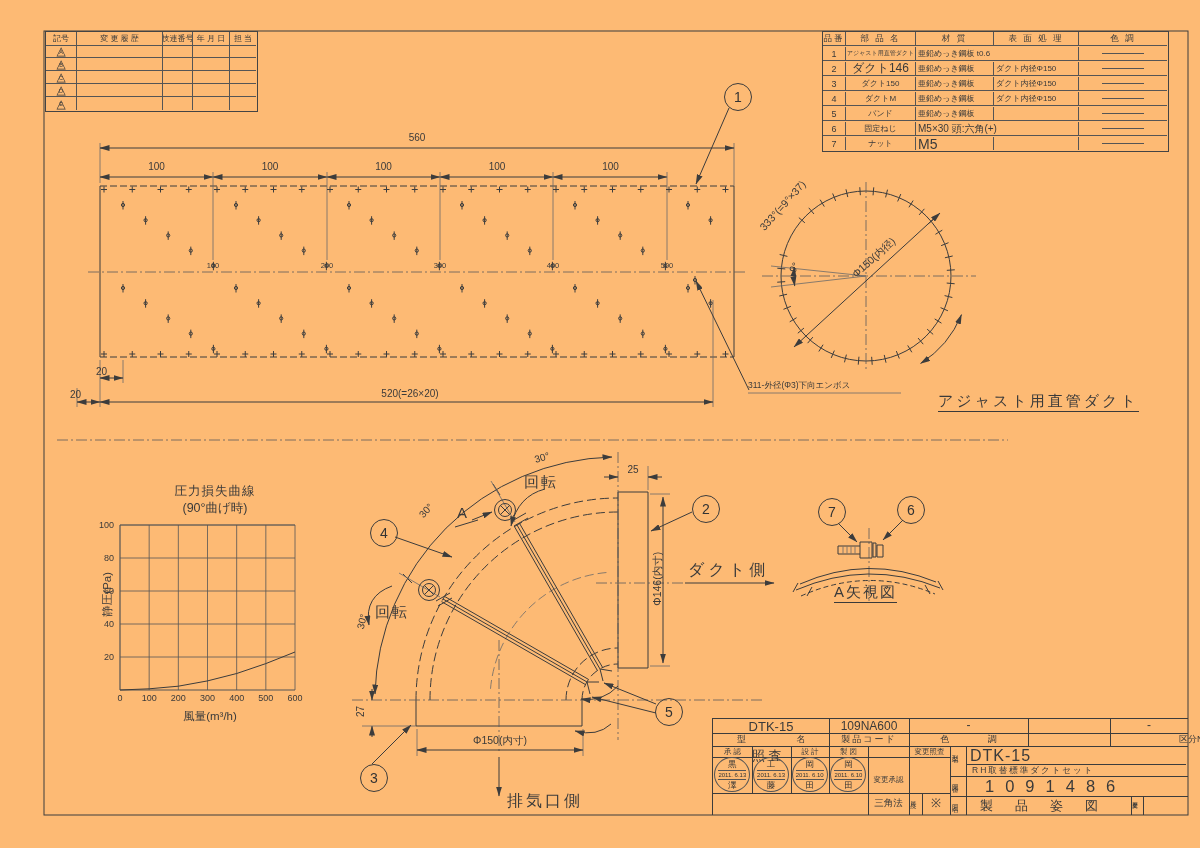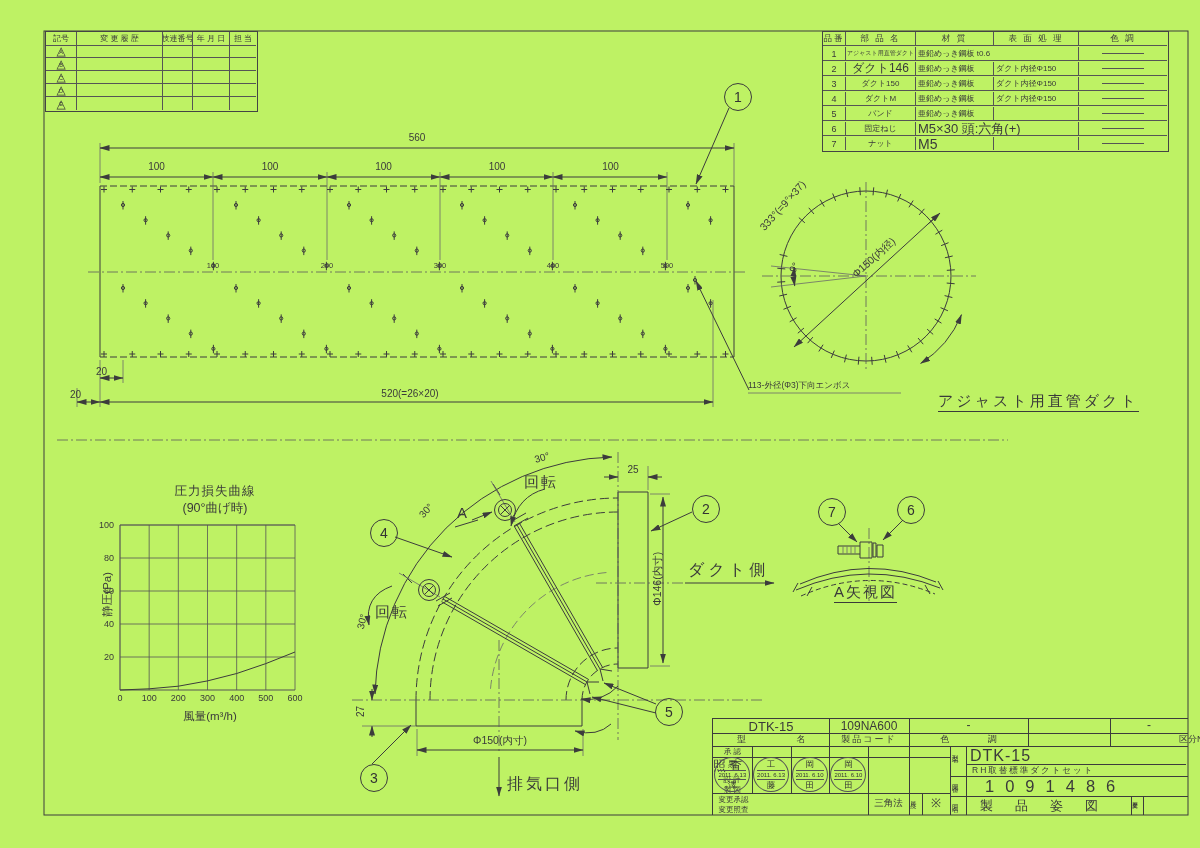--- a/index.html
+++ b/index.html
@@ -1,16 +1,16 @@
 <!DOCTYPE html>
 <html><head>
 <meta charset="utf-8">
 <style>
   html,body{margin:0;padding:0;background:#ffffff;}
-  #sheet{position:relative;width:1200px;height:848px;background:#bef264;overflow:hidden;
+  #sheet{position:relative;width:1200px;height:848px;background:#fdba74;overflow:hidden;
          font-family:"Liberation Sans",sans-serif;color:#333;}
   #dwg{position:absolute;left:0;top:0;}
   .ln{stroke:#3c3c3c;stroke-width:1;fill:none;}
   .ex{stroke:#6a6a6a;stroke-width:0.8;}
   .ch{stroke:#5a5a5a;stroke-width:0.8;stroke-dasharray:11,3,2,3;}
   .fx{stroke-dasharray:9,4;}
   .ed{stroke-dasharray:7,3;}
   .t{position:absolute;white-space:nowrap;color:#3a3a3a;font-size:10px;line-height:1.1;}
   .c{text-align:center;}
   .u{border-bottom:1px solid #3a3a3a;padding-bottom:1px;}
@@ -481,38 +481,38 @@
       </div>
       <div class="tc" style="height: 13px; font-size: 9px;">5</div>
       <div class="tc" style="height: 13px; font-size: 8px;">バンド</div>
       <div class="tc" style="height: 13px; font-size: 8px; justify-content: flex-start; padding-left: 2px;">亜鉛めっき鋼板</div>
       <div class="tc" style="height: 13px; font-size: 8px; justify-content: flex-start; padding-left: 2px;"></div>
       <div class="tc last" style="height: 13px;">
         <span class="dash"></span>
       </div>
       <div class="tc" style="height: 13px; font-size: 9px;">6</div>
       <div class="tc" style="height: 13px; font-size: 8px;">固定ねじ</div>
-      <div class="tc" style="height: 13px; grid-column: 3 / span 2; font-size: 13px; justify-content: flex-start; padding-left: 2px;">M5×30 頭:六角(+)</div>
+      <div class="tc" style="height: 13px; grid-column: 3 / span 2; font-size: 10px; justify-content: flex-start; padding-left: 2px;">M5×30 頭:六角(+)</div>
       <div class="tc last" style="height: 13px;">
         <span class="dash"></span>
       </div>
       <div class="tc bot" style="height: 13px; font-size: 9px;">7</div>
       <div class="tc bot" style="height: 13px; font-size: 8px;">ナット</div>
       <div class="tc bot" style="height: 13px; font-size: 14px; justify-content: flex-start; padding-left: 2px;">M5</div>
       <div class="tc bot" style="height: 13px; font-size: 8px; justify-content: flex-start; padding-left: 2px;"></div>
       <div class="tc last bot" style="height: 13px;">
         <span class="dash"></span>
       </div>
     </div>
 
 <div class="t c" style="left:397px;top:132px;width:40px;">560</div>
 <div class="t" style="left:96px;top:366px;">20</div>
 <div class="t" style="left:70px;top:389px;">20</div>
 <div class="t c" style="left:330px;top:388px;width:160px;">520(=26×20)</div>
-<div class="t" style="left:748px;top:381px;font-size:8.5px;">113-外径(Φ3)下向エンボス</div>
+<div class="t" style="left:748px;top:381px;font-size:8.5px;">311-外径(Φ3)下向エンボス</div>
 <div class="t u" style="left:938px;top:393px;font-size:15px;letter-spacing:3px;">アジャスト用直管ダクト</div>
 
 <div class="t c" style="left:818px;top:252px;width:112px;font-size:10.5px;transform:rotate(-42deg);">Φ150(内径)</div>
 <div class="t c" style="left:722px;top:200px;width:122px;font-size:10.5px;transform:rotate(-48deg);">333°(=9°×37)</div>
 <div class="t c" style="left:783px;top:262px;width:22px;transform:rotate(-60deg);">9°</div>
 
 <div class="t c" style="left:155px;top:485px;width:120px;font-size:12.5px;letter-spacing:1px;">圧力損失曲線</div>
 <div class="t c" style="left:155px;top:502px;width:120px;font-size:12.5px;">(90°曲げ時)</div>
 <div class="t c" style="left:62px;top:588px;width:90px;font-size:11.5px;transform:rotate(-90deg);">静圧(Pa)</div>
 <div class="t c" style="left:145px;top:710px;width:130px;font-size:11.5px;">風量(m³/h)</div>
@@ -521,21 +521,21 @@
 <div class="t c" style="left:408px;top:505px;width:36px;transform:rotate(-48deg);">30°</div>
 <div class="t c" style="left:344px;top:616px;width:36px;transform:rotate(-75deg);">30°</div>
 <div class="t" style="left:524px;top:474px;font-size:15px;letter-spacing:2px;">回転</div>
 <div class="t" style="left:375px;top:604px;font-size:15px;letter-spacing:2px;">回転</div>
 <div class="t" style="left:457px;top:505px;font-size:15px;">A</div>
 <div class="t c" style="left:618px;top:464px;width:30px;">25</div>
 <div class="t c" style="left:603px;top:573px;width:110px;font-size:10.5px;transform:rotate(-90deg);">Φ146(内寸)</div>
 <div class="t" style="left:688px;top:561px;font-size:16px;letter-spacing:4px;">ダクト側</div>
 <div class="t c" style="left:450px;top:735px;width:100px;font-size:10.5px;">Φ150(内寸)</div>
 <div class="t c" style="left:348px;top:706px;width:24px;transform:rotate(-90deg);">27</div>
-<div class="t" style="left:507px;top:775px;font-size:16px;letter-spacing:3px;">排気口側</div>
+<div class="t" style="left:507px;top:792px;font-size:16px;letter-spacing:3px;">排気口側</div>
 
 <div class="t u" style="left:834px;top:584px;font-size:15px;letter-spacing:2px;">A矢視図</div>
 
 <div class="bal" style="left:724px;top:83px;">1</div>
 <div class="bal" style="left:692px;top:495px;">2</div>
 <div class="bal" style="left:360px;top:764px;">3</div>
 <div class="bal" style="left:370px;top:519px;">4</div>
 <div class="bal" style="left:655px;top:698px;">5</div>
 <div class="bal" style="left:897px;top:496px;">6</div>
 <div class="bal" style="left:818px;top:498px;">7</div>
@@ -563,26 +563,26 @@
 <div class="hl" style="left:966px;top:764px;width:220px;"></div>
 
 <div class="t c" style="left:713px;top:720px;width:116px;font-size:13px;">DTK-15</div>
 <div class="t c" style="left:829px;top:720px;width:80px;font-size:12px;">109NA600</div>
 <div class="t c" style="left:909px;top:719px;width:119px;font-size:12px;">-</div>
 <div class="t c" style="left:1110px;top:719px;width:78px;font-size:12px;">-</div>
 <div class="t c" style="left:713px;top:735px;width:116px;font-size:9px;letter-spacing:24px;text-indent:24px;">型 名</div>
 <div class="t c" style="left:829px;top:735px;width:80px;font-size:9px;letter-spacing:2px;">製品コード</div>
 <div class="t c" style="left:909px;top:735px;width:119px;font-size:9px;letter-spacing:18px;text-indent:18px;">色  調</div>
 <div class="t c" style="left:1156px;top:735px;width:78px;font-size:9px;">区分No.</div>
-<div id="sign-headers" style="position:absolute;left:713px;top:747px;display:flex;flex-direction:column;">
+<div id="sign-headers" style="position:absolute;left:713px;top:747px;display:flex;">
       <div style="width: 39px; text-align: center; font-size: 7.5px; color: rgb(58, 58, 58);">承 認</div>
       <div style="width: 39px; text-align: left; font-size: 13px; color: rgb(58, 58, 58);">照 査</div>
       <div style="width: 38px; text-align: center; font-size: 7.5px; color: rgb(58, 58, 58);">設 計</div>
       <div style="width: 39px; text-align: center; font-size: 7.5px; color: rgb(58, 58, 58);">製 図</div>
-      <div style="width: 41px; text-align: center; font-size: 7.5px; color: rgb(58, 58, 58);">変更承認</div>
+      <div style="width: 41px; text-align: center; font-size: 7.5px; color: rgb(58, 58, 58); margin-top: 28px;">変更承認</div>
       <div style="width: 41px; text-align: center; font-size: 7.5px; color: rgb(58, 58, 58);">変更照査</div>
     </div>
 <div class="stampWrap" id="stamps">
       <div class="stamp">
         <div class="stampc">
           <div class="nm">黒</div>
           <div class="dt">2011. 6.13</div>
           <div class="nm">澤</div>
         </div>
       </div>

